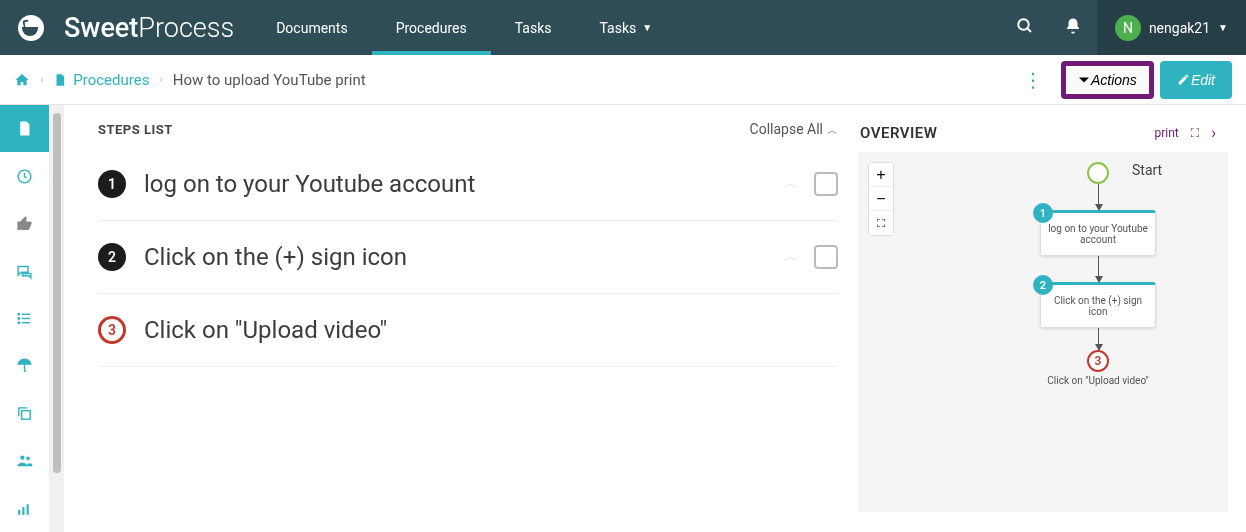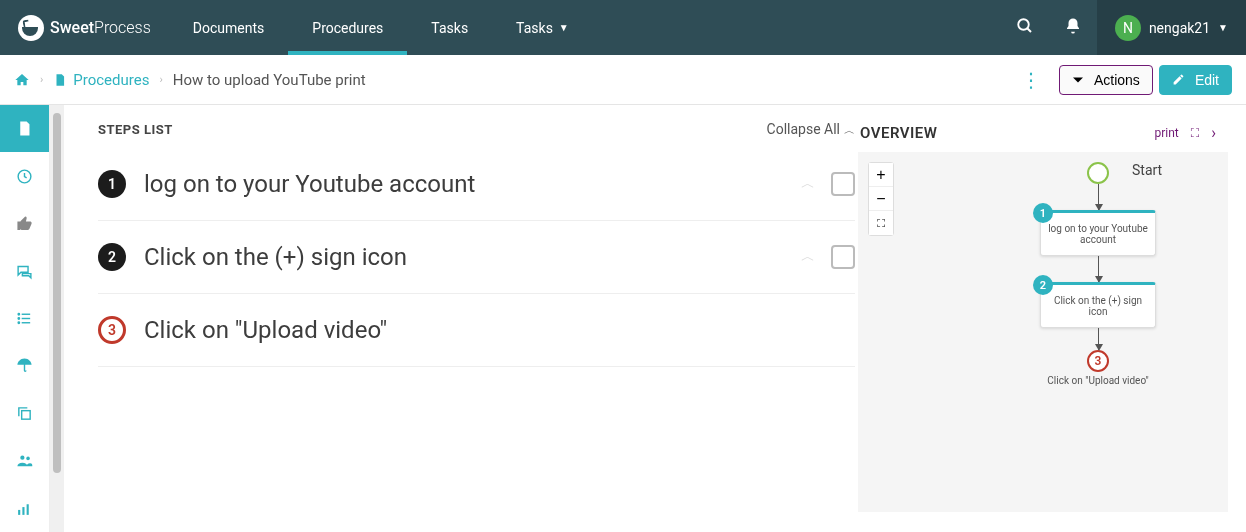--- a/index.html
+++ b/index.html
@@ -1,52 +1,52 @@
 <!DOCTYPE html>
 <html><head>
 <meta charset="utf-8">
 <style>
 * { box-sizing: border-box; margin: 0; padding: 0; }
 body { font-family: -apple-system, "Segoe UI", Roboto, Arial, sans-serif; background: #fff; color: #333; width: 1246px; height: 532px; overflow: hidden; }
 
 
 .topnav { height: 55px; background: #2f4d56; display: flex; align-items: center; color: #fff; }
-.logo { display: flex; align-items: center; padding: 0 18px; gap: 6px; font-size: 16px; font-weight: 500; }
+.logo { display: flex; align-items: center; padding: 0 18px; gap: 20px; font-size: 27px; font-weight: 500; }
 .logo .cup { width: 26px; height: 26px; background: #fff; border-radius: 50%; position: relative; overflow: hidden; }
 .logo .cup::before { content: ""; position: absolute; left: 4px; top: 12px; width: 16px; height: 9px; border-radius: 0 0 10px 10px; background: #2f4d56; }
 .logo .cup::after { content: ""; position: absolute; left: 5px; top: 5px; width: 4px; height: 5px; border-left: 2px solid #2f4d56; border-top: 2px solid #2f4d56; border-radius: 2px 0 0 0; transform: rotate(-10deg); }
 .nav-items { display: flex; height: 100%; align-items: center; }
 .nav-item { padding: 8px 24px; height: 100%; display: flex; align-items: center; font-size: 14px; cursor: pointer; position: relative; }
 .nav-item.active::after { content: ""; position: absolute; bottom: 0; left: 0; right: 0; height: 4px; background: #2fb3c0; }
 .nav-item .chev { margin-left: 6px; font-size: 10px; }
 .nav-spacer { flex: 1; }
 .nav-icon { padding: 0 15px; font-size: 18px; cursor: pointer; }
 .user { display: flex; align-items: center; padding: 0 18px; gap: 8px; background: #263f47; height: 100%; cursor: pointer; font-size: 14px; }
 .avatar { width: 26px; height: 26px; border-radius: 50%; background: #4caf50; color: #fff; display: flex; align-items: center; justify-content: center; font-size: 14px; }
 
 
 .breadrow { height: 50px; border-bottom: 1px solid #e5e5e5; display: flex; align-items: center; padding: 0 14px; }
 .bc-item { color: #2fb3c0; font-size: 15px; cursor: pointer; display: flex; align-items: center; gap: 6px; }
 .bc-sep { color: #bbb; padding: 0 10px; font-size: 11px; }
 .bc-title { color: #555; font-size: 15px; }
 .breadrow .spacer { flex: 1; }
 .dots { color: #2fb3c0; font-size: 20px; padding: 0 12px; cursor: pointer; }
-.btn { border: 1px solid #701a75; background: #fafafa; padding: 6px 12px; border-radius: 4px; font-size: 14px; cursor: pointer; display: flex; align-items: center; gap: 10px; margin-left: 6px; }
+.btn { border: 5px solid #701a75; background: #fafafa; padding: 6px 12px; border-radius: 4px; font-size: 14px; cursor: pointer; display: flex; align-items: center; gap: 1px; margin-left: 6px; font-style: italic; }
 .btn.primary { background: #2fb3c0; border-color: #2fb3c0; color: #fff; }
 
 
 .mainwrap { display: flex; height: calc(100% - 105px); }
 .leftbar { width: 50px; background: #fff; border-right: 1px solid #eee; display: flex; flex-direction: column; }
 .lb-item { height: 48px; display: flex; align-items: center; justify-content: center; color: #2fb3c0; font-size: 17px; cursor: pointer; }
 .lb-item.active { background: #2fb3c0; color: #fff; }
 .lb-item.muted { color: #888; }
 .scrollgutter { width: 14px; background: #f0f0f0; position: relative; }
 .scrollthumb { position: absolute; left: 3px; right: 3px; top: 8px; height: 360px; background: #bfbfbf; border-radius: 4px; }
 
-.content { flex: 1; display: flex; padding: 12px 18px 0 34px; gap: 3px; }
+.content { flex: 1; display: flex; padding: 12px 18px 0 34px; gap: 20px; }
 
 .steps { flex: 1; }
 .stepshead { display: flex; align-items: center; padding: 4px 0 10px; }
 .stepshead h4 { font-size: 13px; letter-spacing: .5px; color: #444; }
 .stepshead .spacer { flex: 1; }
 .collapse { color: #555; font-size: 14px; cursor: pointer; }
 .collapse .c { margin-left: 4px; font-size: 11px; }
 
 .steprow { display: flex; align-items: center; padding: 22px 0; border-bottom: 1px solid #eee; gap: 18px; }
 .num { width: 28px; height: 28px; border-radius: 50%; background: #1c1c1c; color: #fff; display: flex; align-items: center; justify-content: center; font-weight: 600; font-size: 14px; flex-shrink: 0; }

